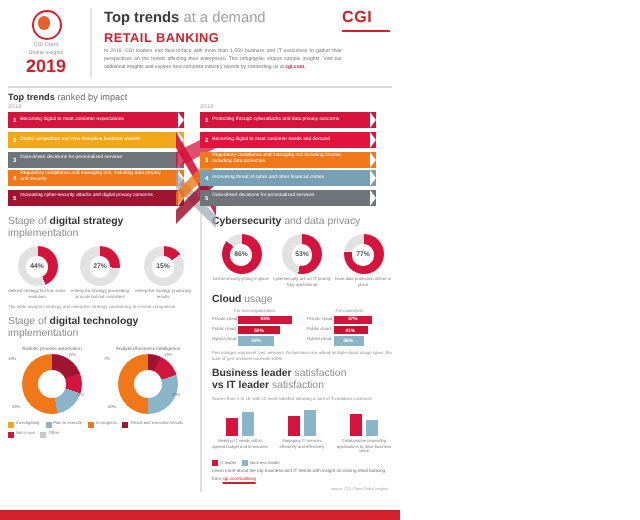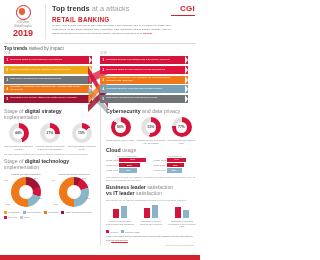--- a/index.html
+++ b/index.html
@@ -13,21 +13,21 @@
   .logo-circle:after{content:"";position:absolute;left:2.2px;top:2.2px;width:6.6px;height:6.6px;border-radius:50%;background:#e8612c;}
   .brand-l1{font-size:2.6px;color:#8a8a8a;line-height:1.35;letter-spacing:.02px;}
   .brand-year{font-size:9px;color:#d4202c;font-weight:bold;line-height:1.1;margin-top:1px;}
   .head-main{flex:1;padding-left:6px;}
   .h-title{font-size:7.4px;color:#5a5a5a;line-height:1.1;margin:1px 0 0;}
   .h-title b{color:#3c3c3c;font-weight:bold;}
   .h-title span{color:#a0a0a0;}
   .h-sub{font-size:6.4px;color:#d4202c;font-weight:bold;letter-spacing:.25px;margin:2.5px 0 1.5px;}
   .h-body{font-size:2.5px;color:#6e6e6e;line-height:1.5;text-align:justify;max-width:120px;}
   .h-body b{color:#d4202c;}
-  .cgi-logo{flex:0 0 24px;text-align:right;padding-top:1px;}
+  .cgi-logo{flex:0 0 24px;padding-top:1px;}
   .cgi-word{font-size:8px;font-weight:bold;color:#d4202c;letter-spacing:.3px;line-height:1;}
   .cgi-rule{height:1.4px;background:#d4202c;margin-top:1.5px;}
 
   .hr-thin{height:1px;background:#d9d9d9;margin:2px 4px 0;}
 
   
   .tt-head{font-size:4.6px;padding:2.5px 4px 1px;color:#6a6a6a;}
   .tt-head b{color:#333;}
   .tt-wrap{position:relative;display:flex;padding:0 4px;gap:0;}
   .tt-col{width:88px;position:relative;}
@@ -93,21 +93,21 @@
   <div class="header">
     <div class="brandbox">
       <div class="logo-circle"></div>
       <div class="brand-l1">CGI Client</div>
       <div class="brand-l1">Global Insights</div>
       <div class="brand-year">2019</div>
     </div>
     <div class="head-main">
       <div class="h-title">
         <b>Top trends</b>
-        <span>at a attacks</span>
+        <span>at a demand</span>
       </div>
       <div class="h-sub">RETAIL BANKING</div>
       <div class="h-body">
         <span>In 2019, CGI leaders met face-to-face with more than 1,550 business and IT executives to gather their perspectives on the trends affecting their enterprises. This infographic shares sample insights. Visit our additional insights and explore how complete industry reports by connecting us at</span>
         <b>cgi.com.</b>
       </div>
     </div>
     <div class="cgi-logo">
       <div class="cgi-word">CGI</div>
       <div class="cgi-rule"></div>

